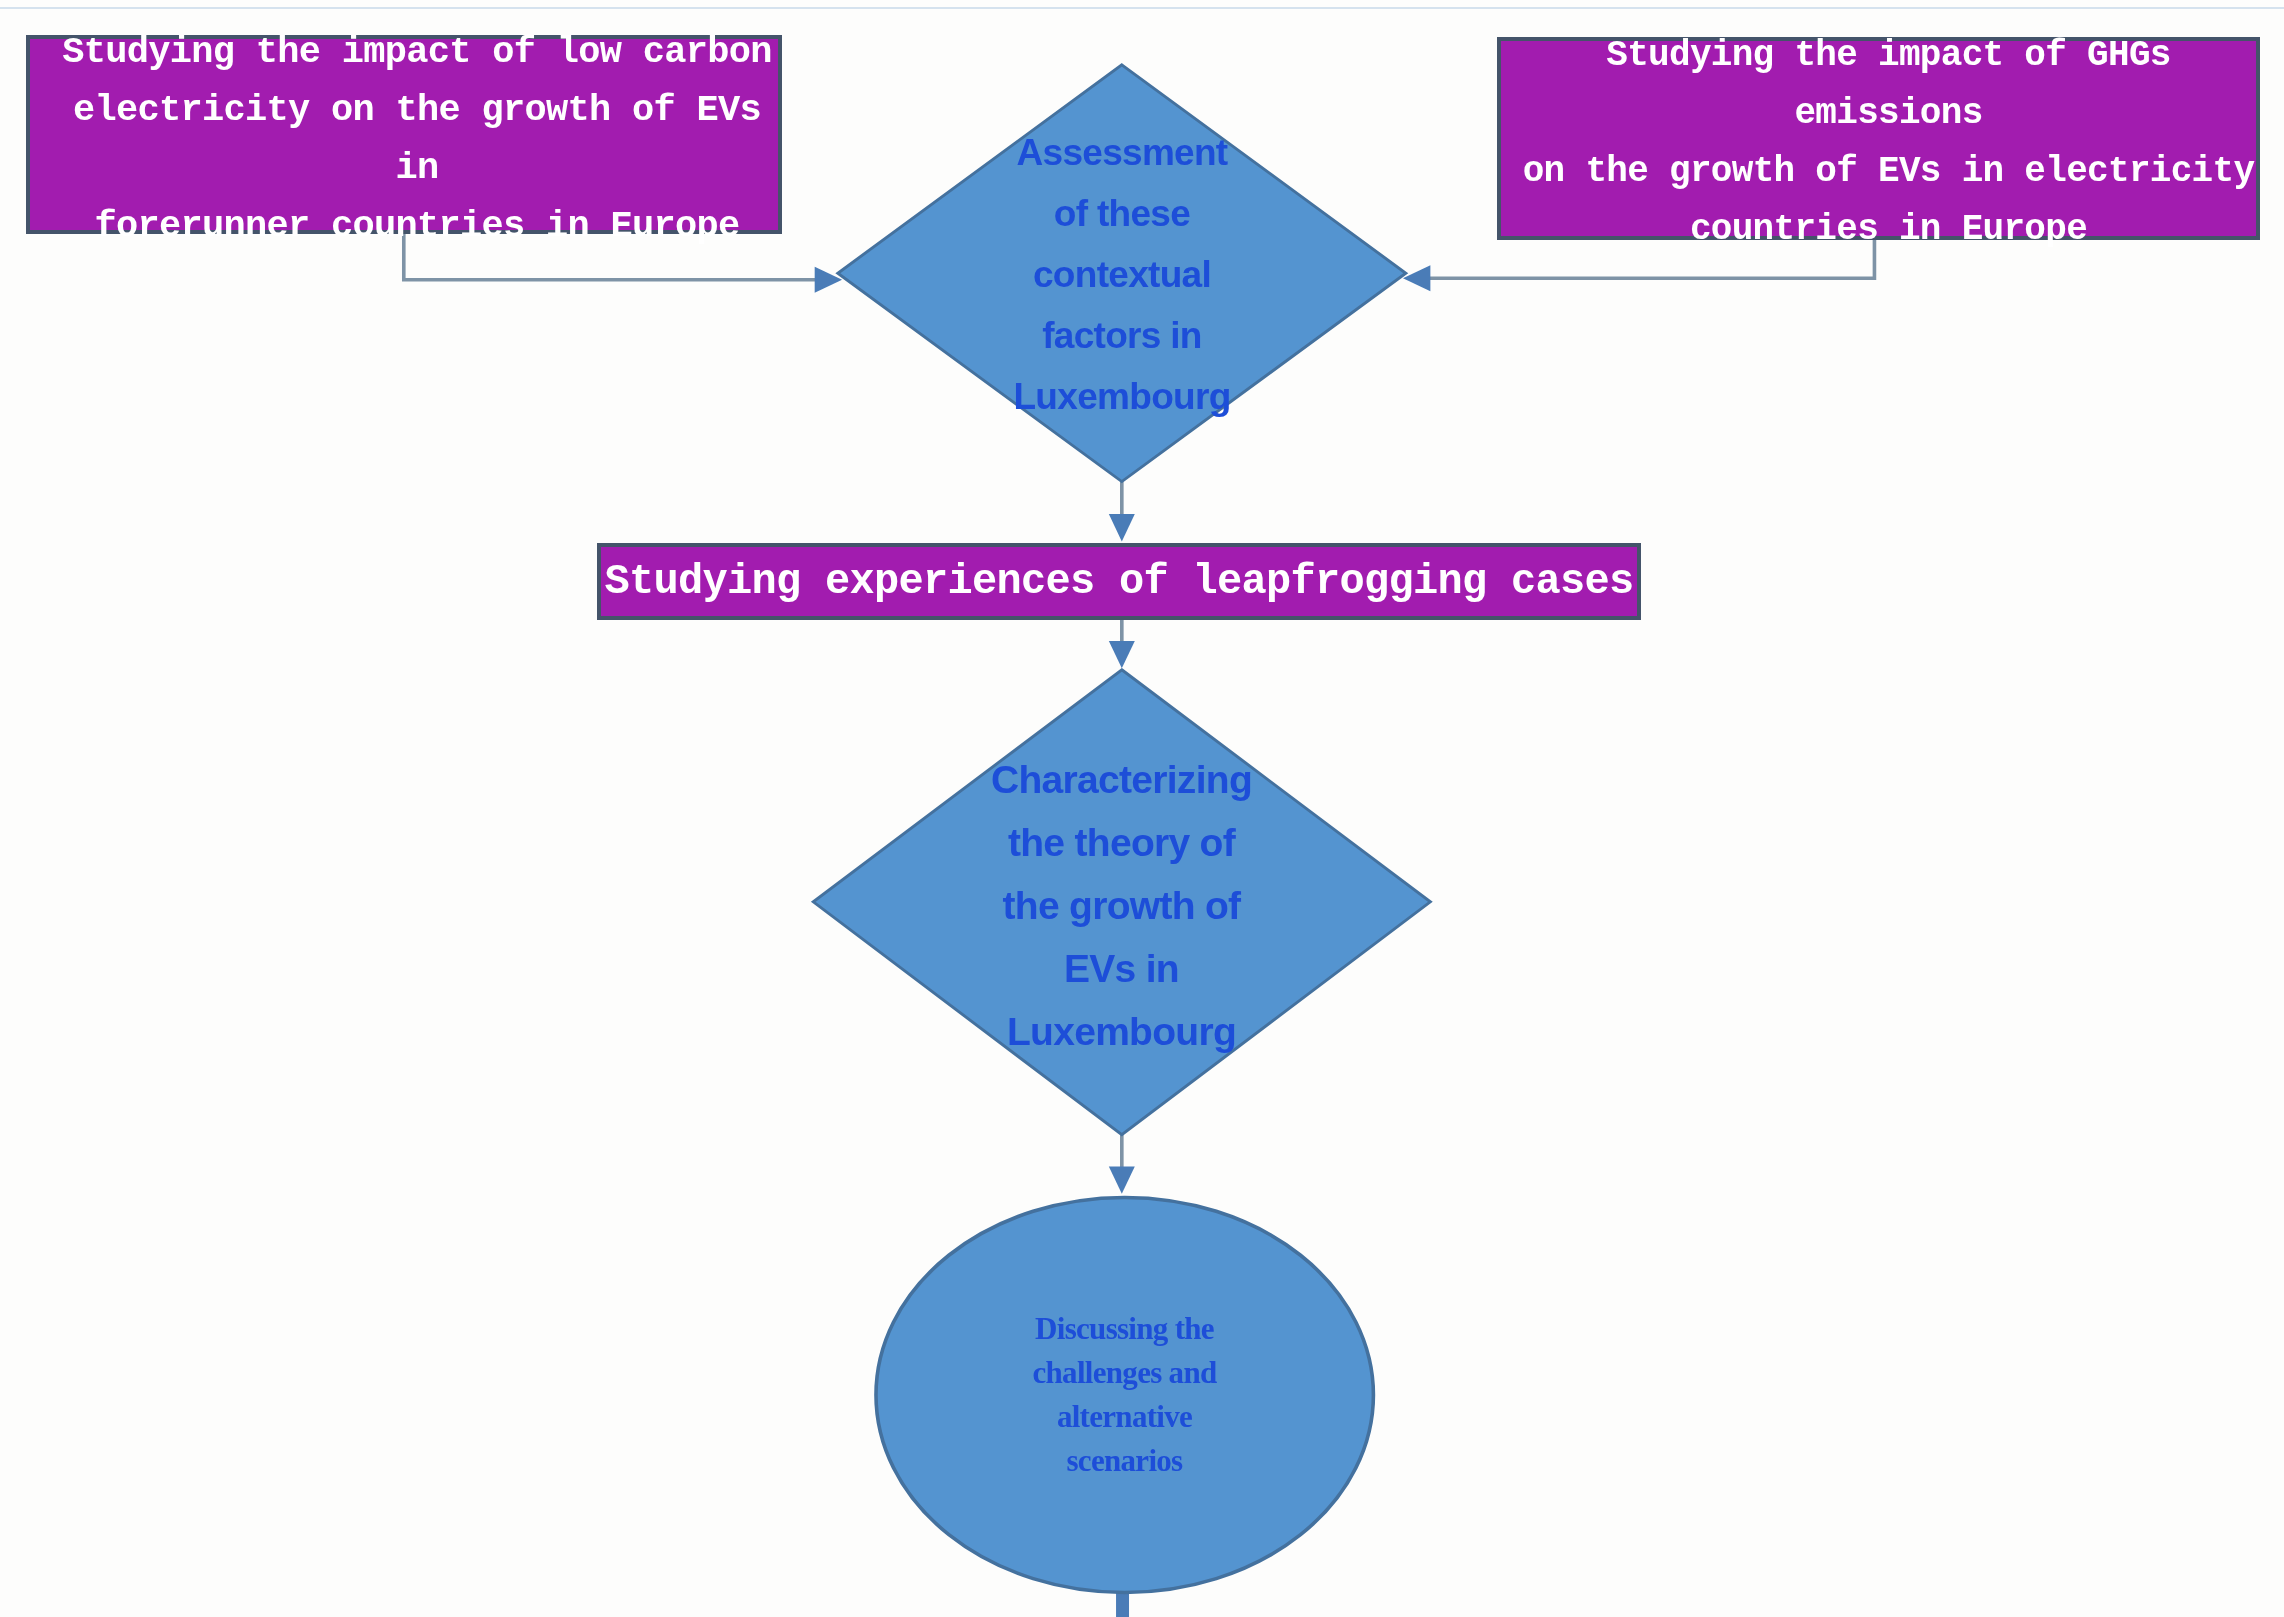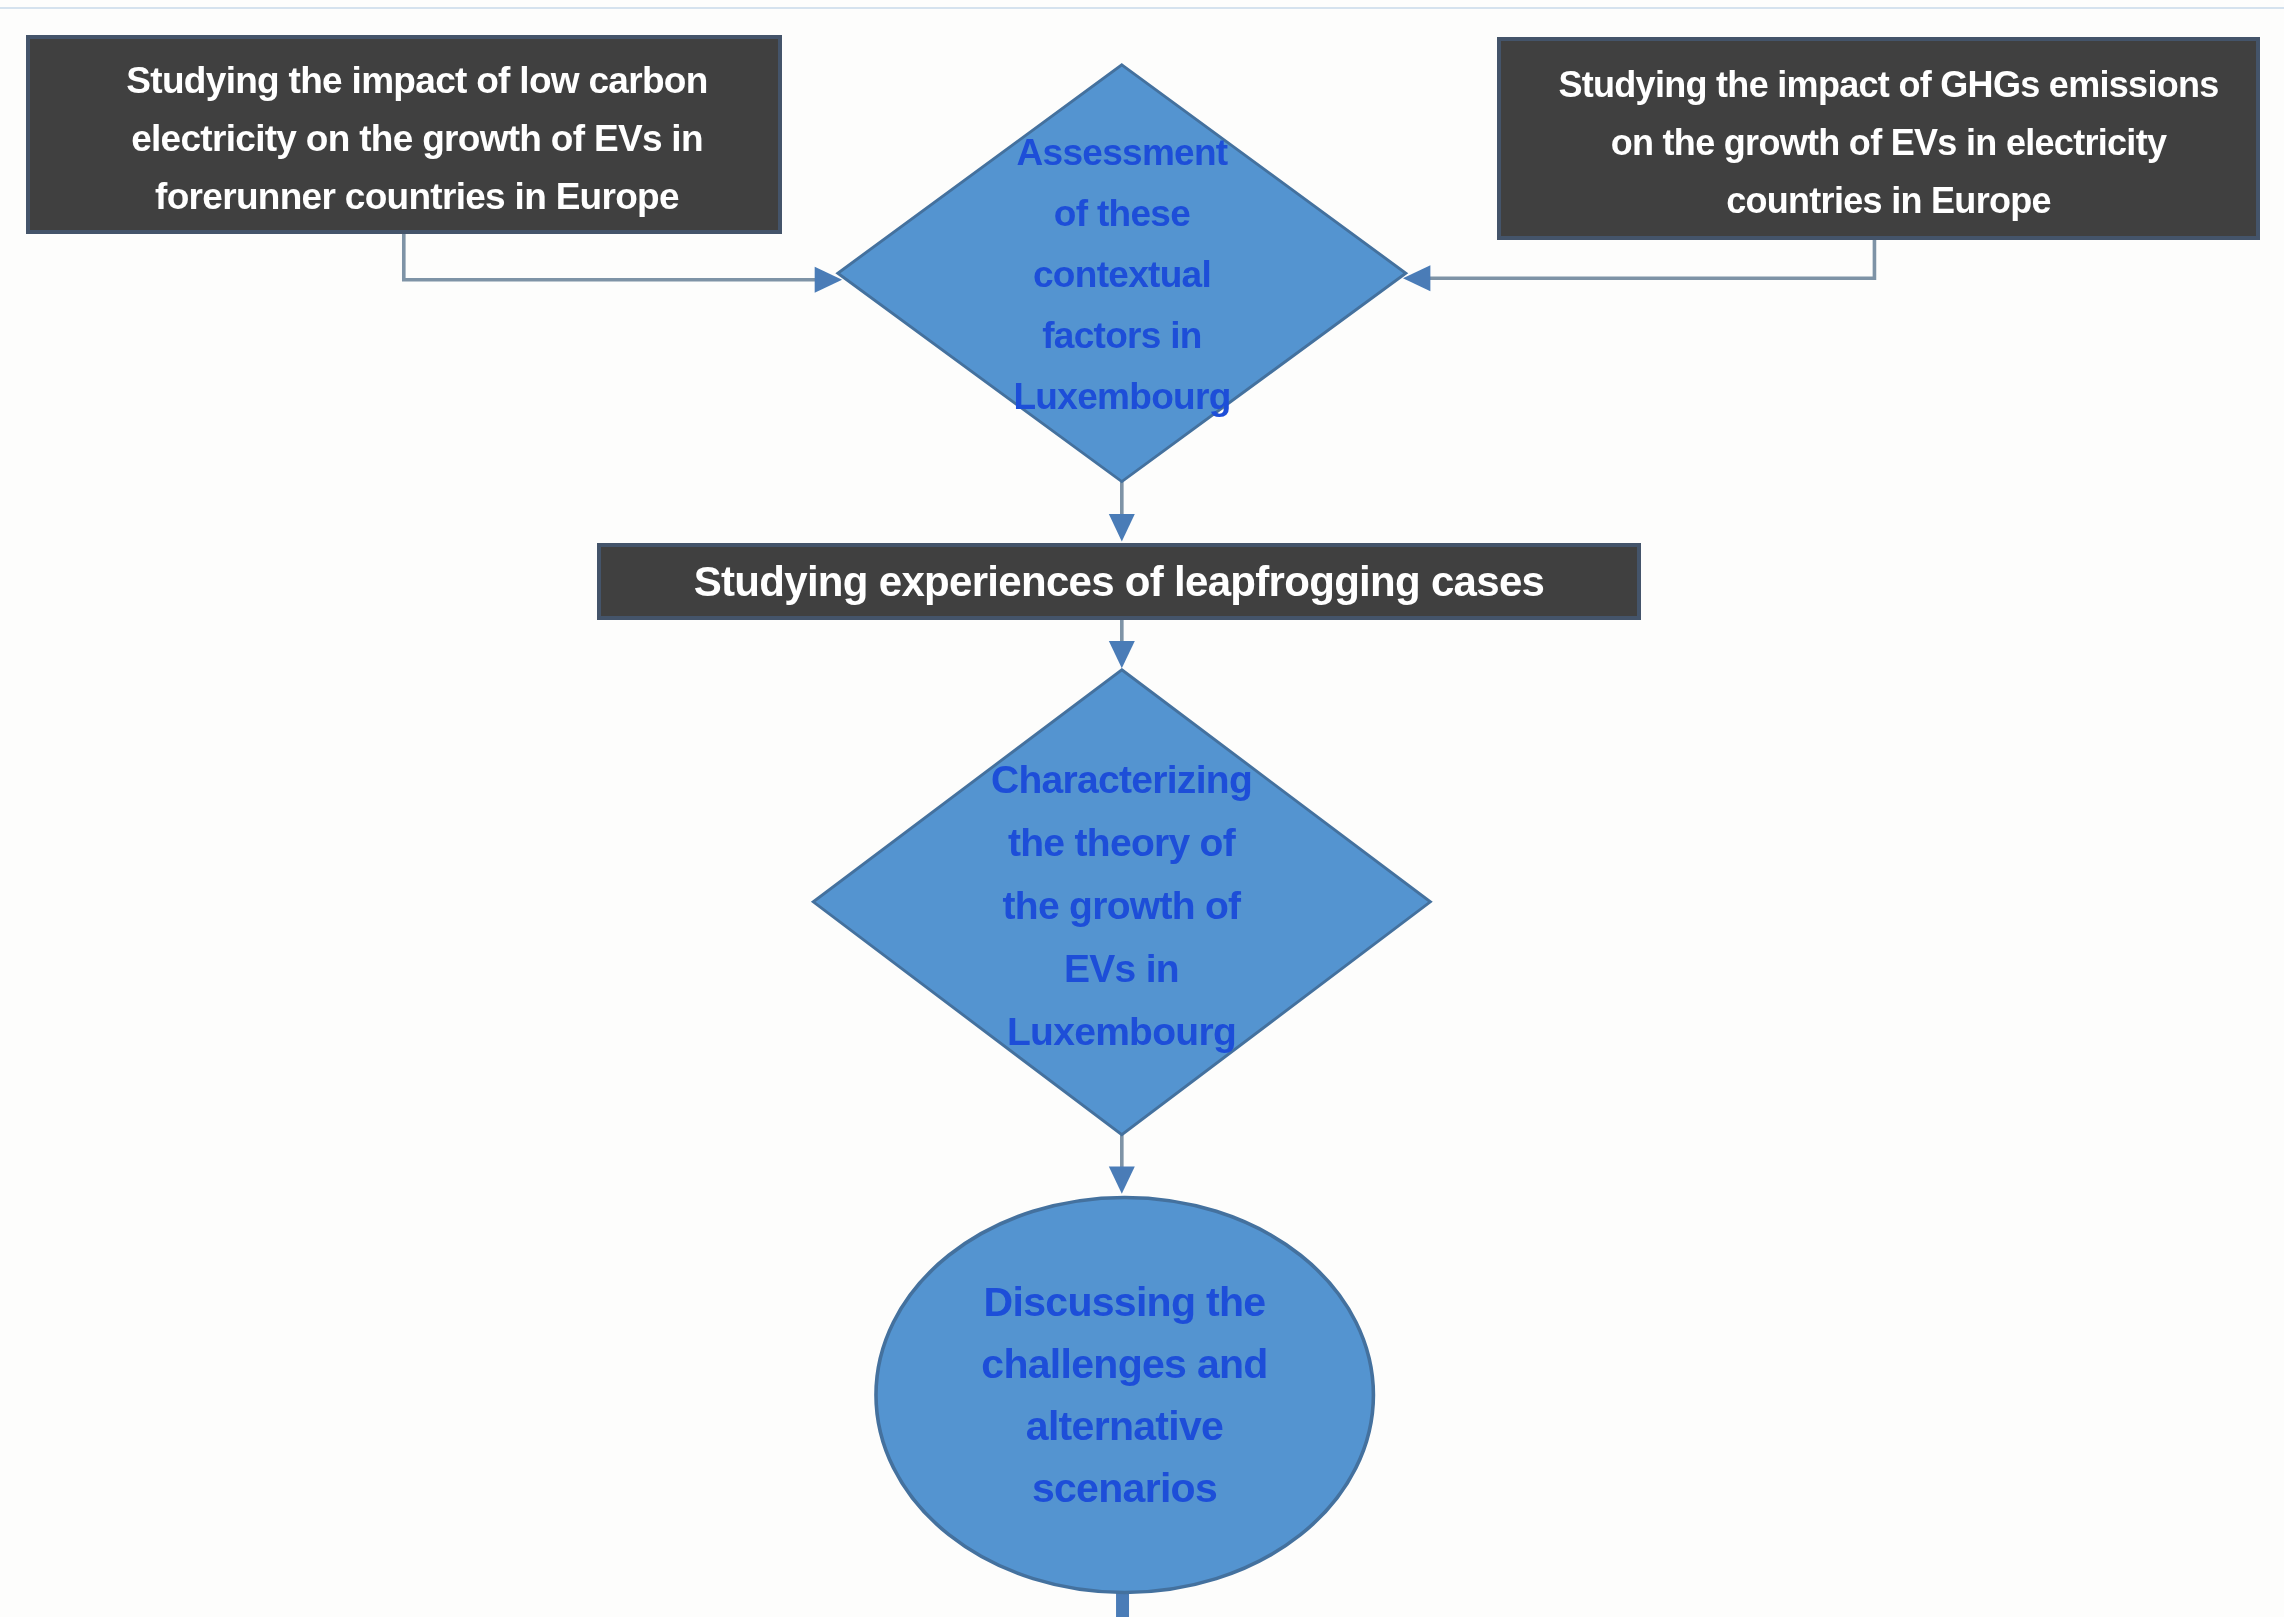--- a/index.html
+++ b/index.html
@@ -33,43 +33,44 @@
     text-align: center;
     color: #1d4ed8;
     font-weight: bold;
     white-space: pre-line;
     letter-spacing: -0.7px;
     line-height: 1.55;
   }
   .rect-node {
     position: absolute;
     box-sizing: border-box;
-    background: #404040;
+    background: #a21caf;
     border: 4.3px solid #44546a;
+    font-family: Liberation Mono, monospace;
   }
   .rect-node .inner {
     width: 100%; height: 100%;
     display: flex;
     align-items: center;
     justify-content: center;
     text-align: center;
     color: #ffffff;
     font-weight: bold;
     white-space: pre-line;
     letter-spacing: -0.7px;
   }
   #box-low-carbon { left: 26px; top: 35px; width: 756px; height: 199px; }
   #box-low-carbon .inner { font-size: 37px; line-height: 58px; padding: 4.3px 13px 40px 13px; }
   #box-ghg { left: 1497px; top: 37px; width: 763px; height: 203px; }
   #box-ghg .inner { font-size: 36px; line-height: 58px; padding: 4.3px 10px 40px 10px; }
   #rect-leapfrogging { left: 597px; top: 543px; width: 1044px; height: 77px; }
   #rect-leapfrogging .inner { font-size: 42px; line-height: 1; padding-bottom: 0; }
   #label-assessment { left: 942px; top: 112px; width: 360px; height: 324px; font-size: 37px; line-height: 61px; }
   #label-characterizing { left: 934px; top: 721px; width: 375px; height: 368px; font-size: 39px; line-height: 63px; }
-  #label-discussing { left: 926px; top: 1218px; width: 397px; height: 353px; font-size: 41px; line-height: 62px; }
+  #label-discussing { left: 926px; top: 1218px; width: 397px; height: 353px; font-size: 31px; line-height: 44px; font-family: Liberation Serif, serif; }
 </style>
 </head>
 <body>
 
 <div id="canvas">
 
   <div class="top-rule"></div>
 
   <svg id="connector-svg" viewBox="0 0 3168 2243" xmlns="http://www.w3.org/2000/svg">
 

